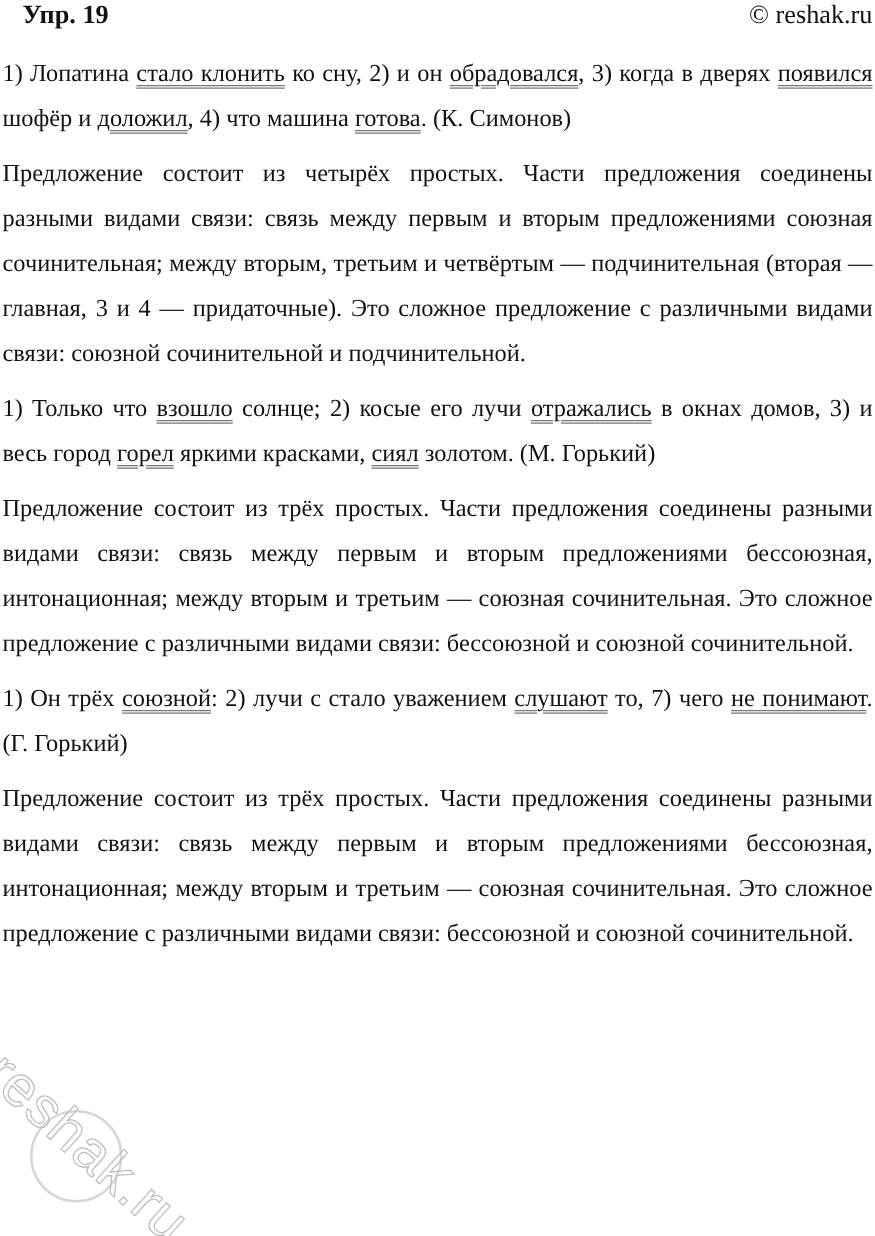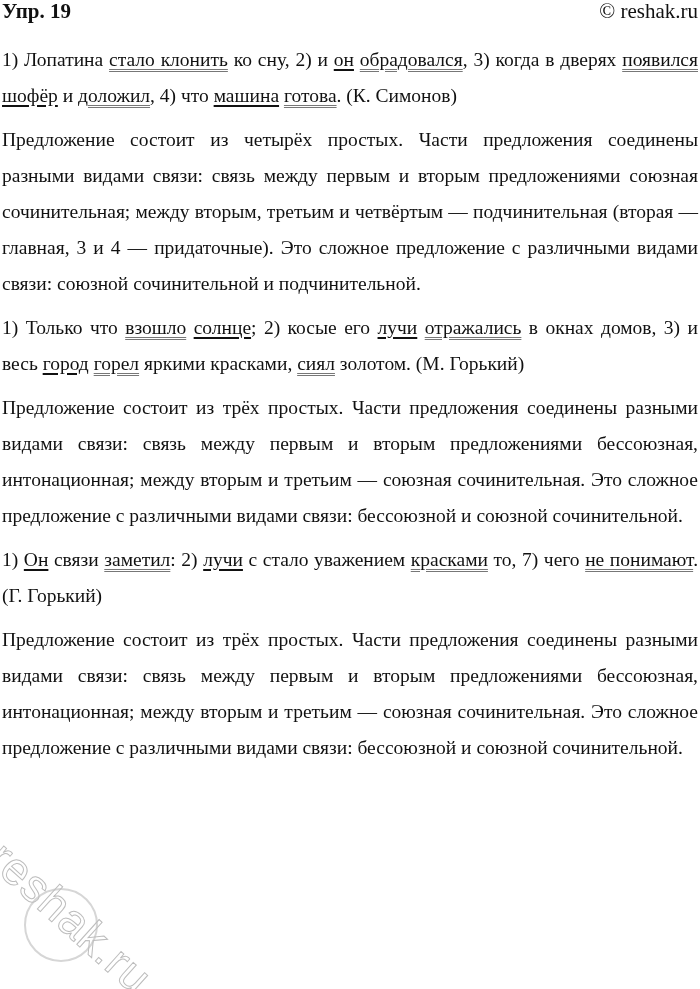--- a/index.html
+++ b/index.html
@@ -1,28 +1,28 @@
 <!DOCTYPE html>
 <html><head>
 <meta charset="utf-8">
 <style>
   html, body { margin: 0; padding: 0; background: #ffffff; }
   body {
     width: 700px; height: 989px; position: relative; overflow: hidden;
     font-family: "Liberation Serif", serif; color: #111111;
   }
-  .header { position: absolute; top: 0; left: 0; right: 0; height: 34px; text-align: center; }
+  .header { position: absolute; top: 0; left: 16px; right: 0; height: 34px; text-align: center; }
   .title { position: absolute; left: 2px; top: -1px; font-weight: bold; font-size: 21px; }
   .copyright { position: absolute; right: 2px; top: -1px; font-size: 21px; margin-left: 20px; }
   .content { position: absolute; top: 42px; left: 2px; right: 2px; }
   p {
     margin: 0 0 8px 0; font-size: 19.5px; line-height: 36px;
     text-align: justify; text-align-last: left;
   }
-  .subj { text-decoration: underline; text-decoration-thickness: 1.5px; text-underline-offset: 3px; }
+  .subj { text-decoration-thickness: 1.5px; text-underline-offset: 3px; }
   .pred { text-decoration: underline double; text-decoration-color: #777; text-decoration-thickness: 1px; text-underline-offset: 3px; }
   .watermark {
     position: absolute; left: 0; top: 850px; width: 150px; height: 140px;
     pointer-events: none; color: #cfcfcf;
   }
   .watermark span {
     position: absolute; font-family: "Liberation Sans", sans-serif; font-size: 46px;
     transform: rotate(42deg); transform-origin: left top;
     -webkit-text-stroke: 1px #bdbdbd; color: transparent; left: 14px; top: -20px; letter-spacing: 1px;
   }
@@ -37,20 +37,20 @@
 <div class="header">
   <div class="title">Упр. 19</div>
   <div class="copyright">© reshak.ru</div>
 </div>
 
 <div class="content">
   <p><span>1) Лопатина </span><span class="pred">стало клонить</span><span> ко сну, 2) и </span><span class="subj">он</span><span> </span><span class="pred">обрадовался</span><span>, 3) когда в дверях </span><span class="pred">появился</span><span> </span><span class="subj">шофёр</span><span> и </span><span class="pred">доложил</span><span>, 4) что </span><span class="subj">машина</span><span> </span><span class="pred">готова</span><span>. (К. Симонов)</span></p>
   <p>Предложение состоит из четырёх простых. Части предложения соединены разными видами связи: связь между первым и вторым предложениями союзная сочинительная; между вторым, третьим и четвёртым — подчинительная (вторая — главная, 3 и 4 — придаточные). Это сложное предложение с различными видами связи: союзной сочинительной и подчинительной.</p>
   <p><span>1) Только что </span><span class="pred">взошло</span><span> </span><span class="subj">солнце</span><span>; 2) косые его </span><span class="subj">лучи</span><span> </span><span class="pred">отражались</span><span> в окнах домов, 3) и весь </span><span class="subj">город</span><span> </span><span class="pred">горел</span><span> яркими красками, </span><span class="pred">сиял</span><span> золотом. (М. Горький)</span></p>
   <p>Предложение состоит из трёх простых. Части предложения соединены разными видами связи: связь между первым и вторым предложениями бессоюзная, интонационная; между вторым и третьим — союзная сочинительная. Это сложное предложение с различными видами связи: бессоюзной и союзной сочинительной.</p>
-  <p><span>1) </span><span class="subj">Он</span><span> связи </span><span class="pred">заметил</span><span>: 2) </span><span class="subj">лучи</span><span> с стало уважением </span><span class="pred">красками</span><span> то, 7) чего </span><span class="pred">не понимают</span><span>. (Г. Горький)</span></p>
+  <p><span>1) </span><span class="subj">Он</span><span> трёх </span><span class="pred">союзной</span><span>: 2) </span><span class="subj">лучи</span><span> с стало уважением </span><span class="pred">слушают</span><span> то, 7) чего </span><span class="pred">не понимают</span><span>. (Г. Горький)</span></p>
   <p>Предложение состоит из трёх простых. Части предложения соединены разными видами связи: связь между первым и вторым предложениями бессоюзная, интонационная; между вторым и третьим — союзная сочинительная. Это сложное предложение с различными видами связи: бессоюзной и союзной сочинительной.</p>
 </div>
 
 <div class="watermark">
   <div class="wm-circle"></div>
   <span>reshak.ru</span>
 </div>
 
 </body></html>

